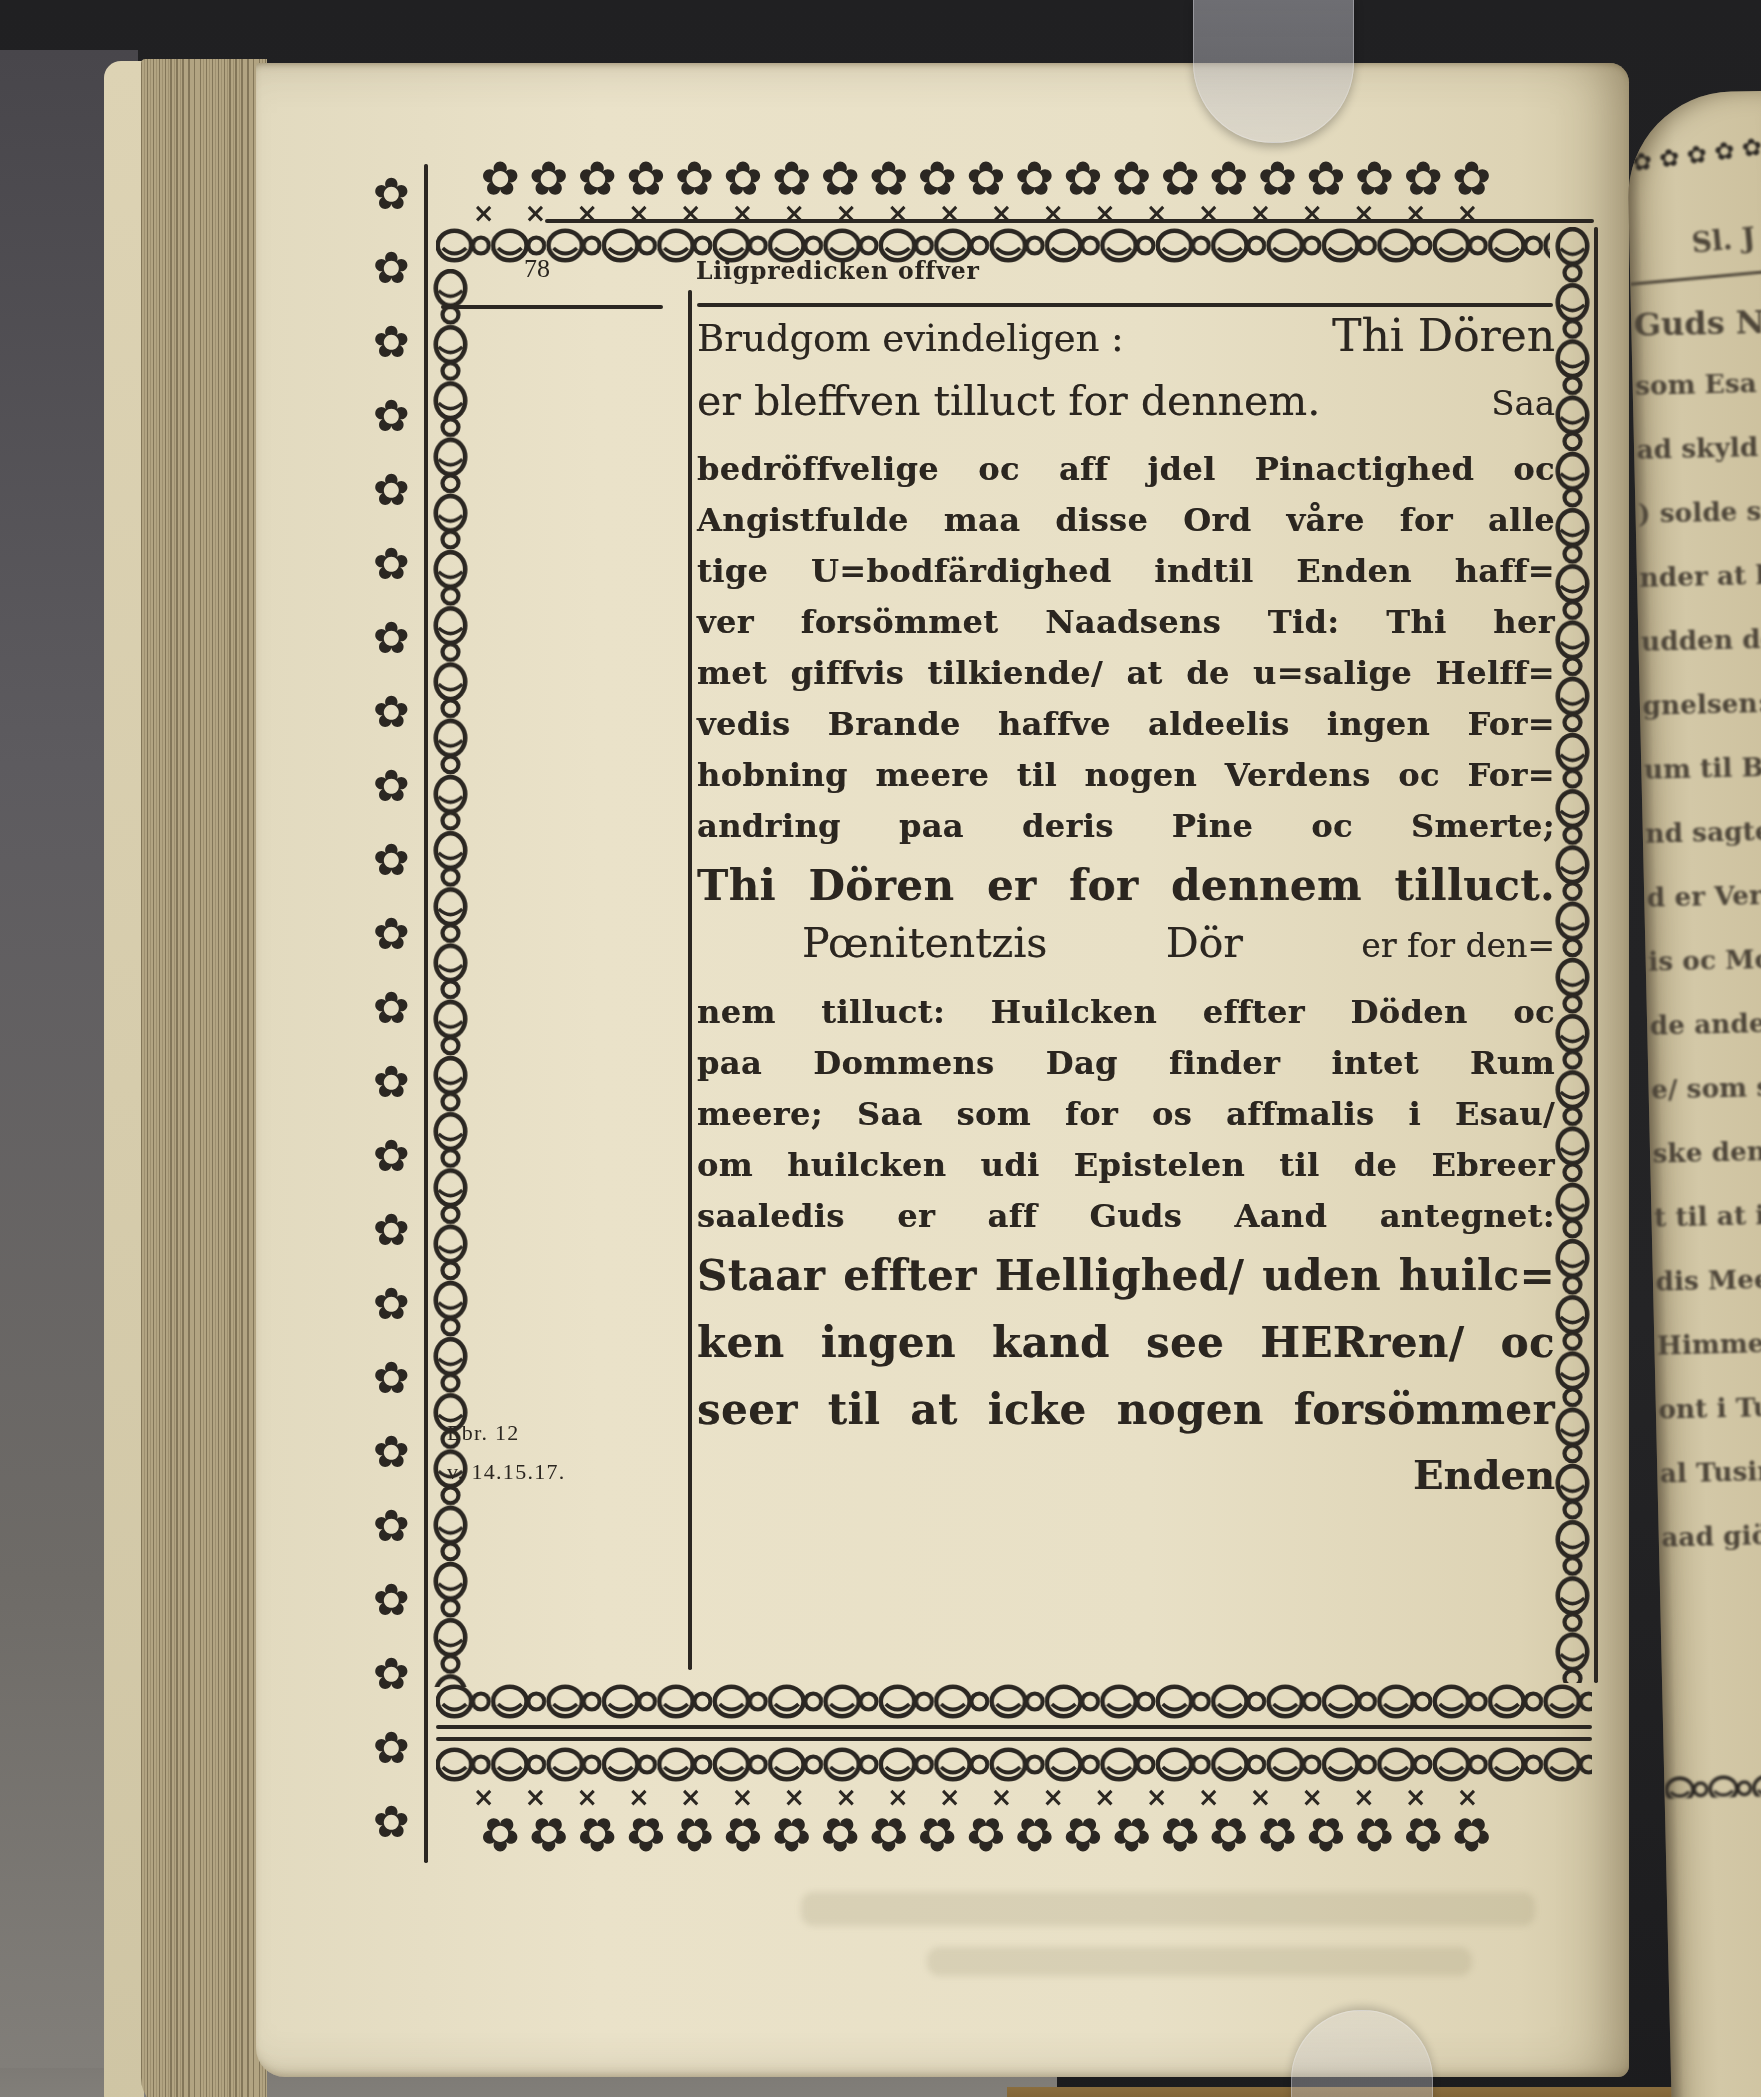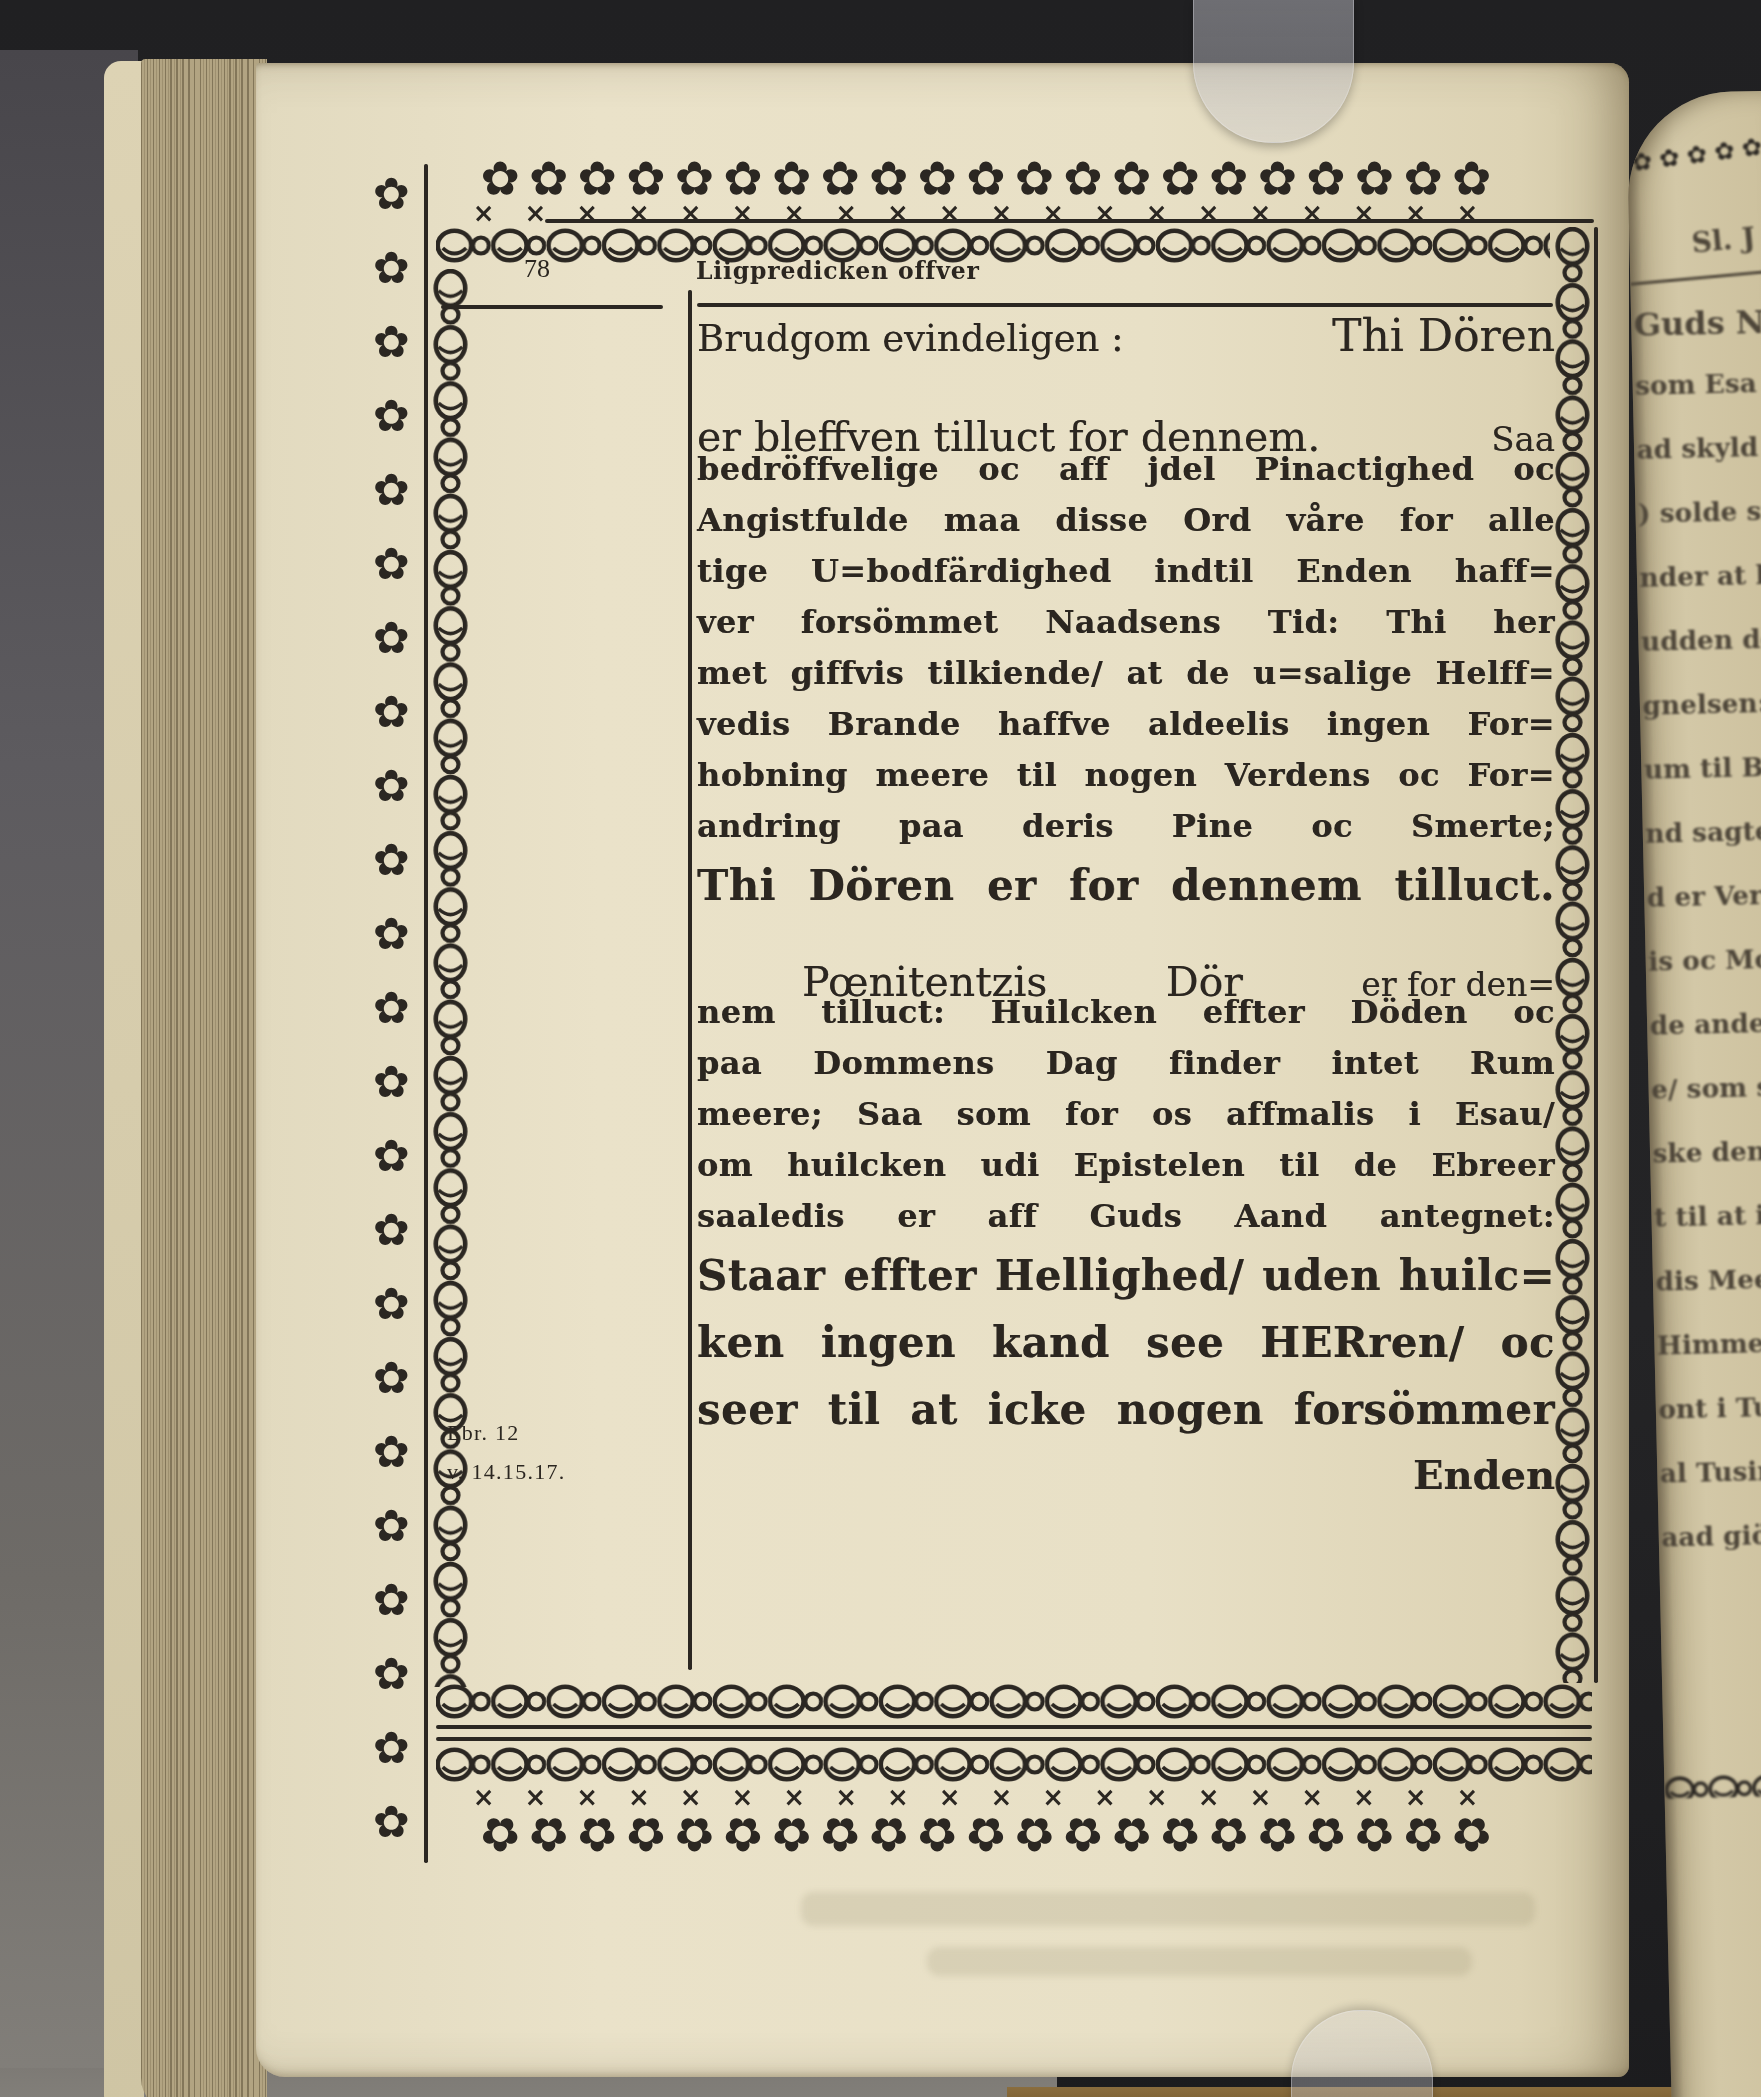--- a/index.html
+++ b/index.html
@@ -40,22 +40,22 @@
   .runhead{position:absolute;left:440px;top:194px;width:858px;text-align:left;
            font-size:23.5px;font-weight:700;letter-spacing:0.8px;}
   .textcol{position:absolute;left:441px;top:247px;width:858px;}
   .line{text-align:justify;text-align-last:justify;font-weight:700;letter-spacing:0.4px;
         text-shadow:0.3px 0.2px 0.3px rgba(43,38,32,0.55);}
   .t-md{font-size:32px;line-height:51px;}
   .t-lg{font-size:42px;line-height:67px;}
   .flexline{display:flex;justify-content:space-between;align-items:baseline;font-weight:400;
         text-shadow:0.3px 0.2px 0.3px rgba(43,38,32,0.55);}
   .fl-1{height:67px;} .s-md1{font-size:37px;} .s-lg1{font-size:44px;}
-  .fl-2{height:67px;} .s-lg2{font-size:41px;margin-top:36px;} .s-md2{font-size:34px;}
-  .fl-13{height:68px;padding-left:105px;} .s-lg13{font-size:41px;margin-top:39px;} .s-md13{font-size:33px;}
+  .fl-2{height:67px;} .s-lg2{font-size:41px;} .s-md2{font-size:34px;}
+  .fl-13{height:68px;padding-left:105px;} .s-lg13{font-size:41px;} .s-md13{font-size:33px;}
   .catchline{height:66px;text-align:right;font-size:40px;font-weight:700;line-height:63px;
         text-shadow:0.3px 0.2px 0.3px rgba(43,38,32,0.55);}
   .margnote{position:absolute;left:191px;top:1350px;width:235px;
         font-family:"Liberation Serif",serif;font-size:22px;line-height:39px;letter-spacing:1.3px;}
   .ghost{position:absolute;background:rgba(115,103,72,0.14);filter:blur(3.4px);border-radius:12.6px;}
   
   .right-page{position:absolute;left:1626px;top:94px;width:137px;height:2107px;
         background:linear-gradient(90deg,#998e74 0%,#c3b795 9%,#d3c8a7 35%,#cdc19e 100%);
         border-radius:105px 0 0 0;transform:rotate(-1.3deg);transform-origin:top left;overflow:hidden;
         box-shadow:inset 12.6px 4.2px 25px -8.4px rgba(60,48,26,0.55);}

